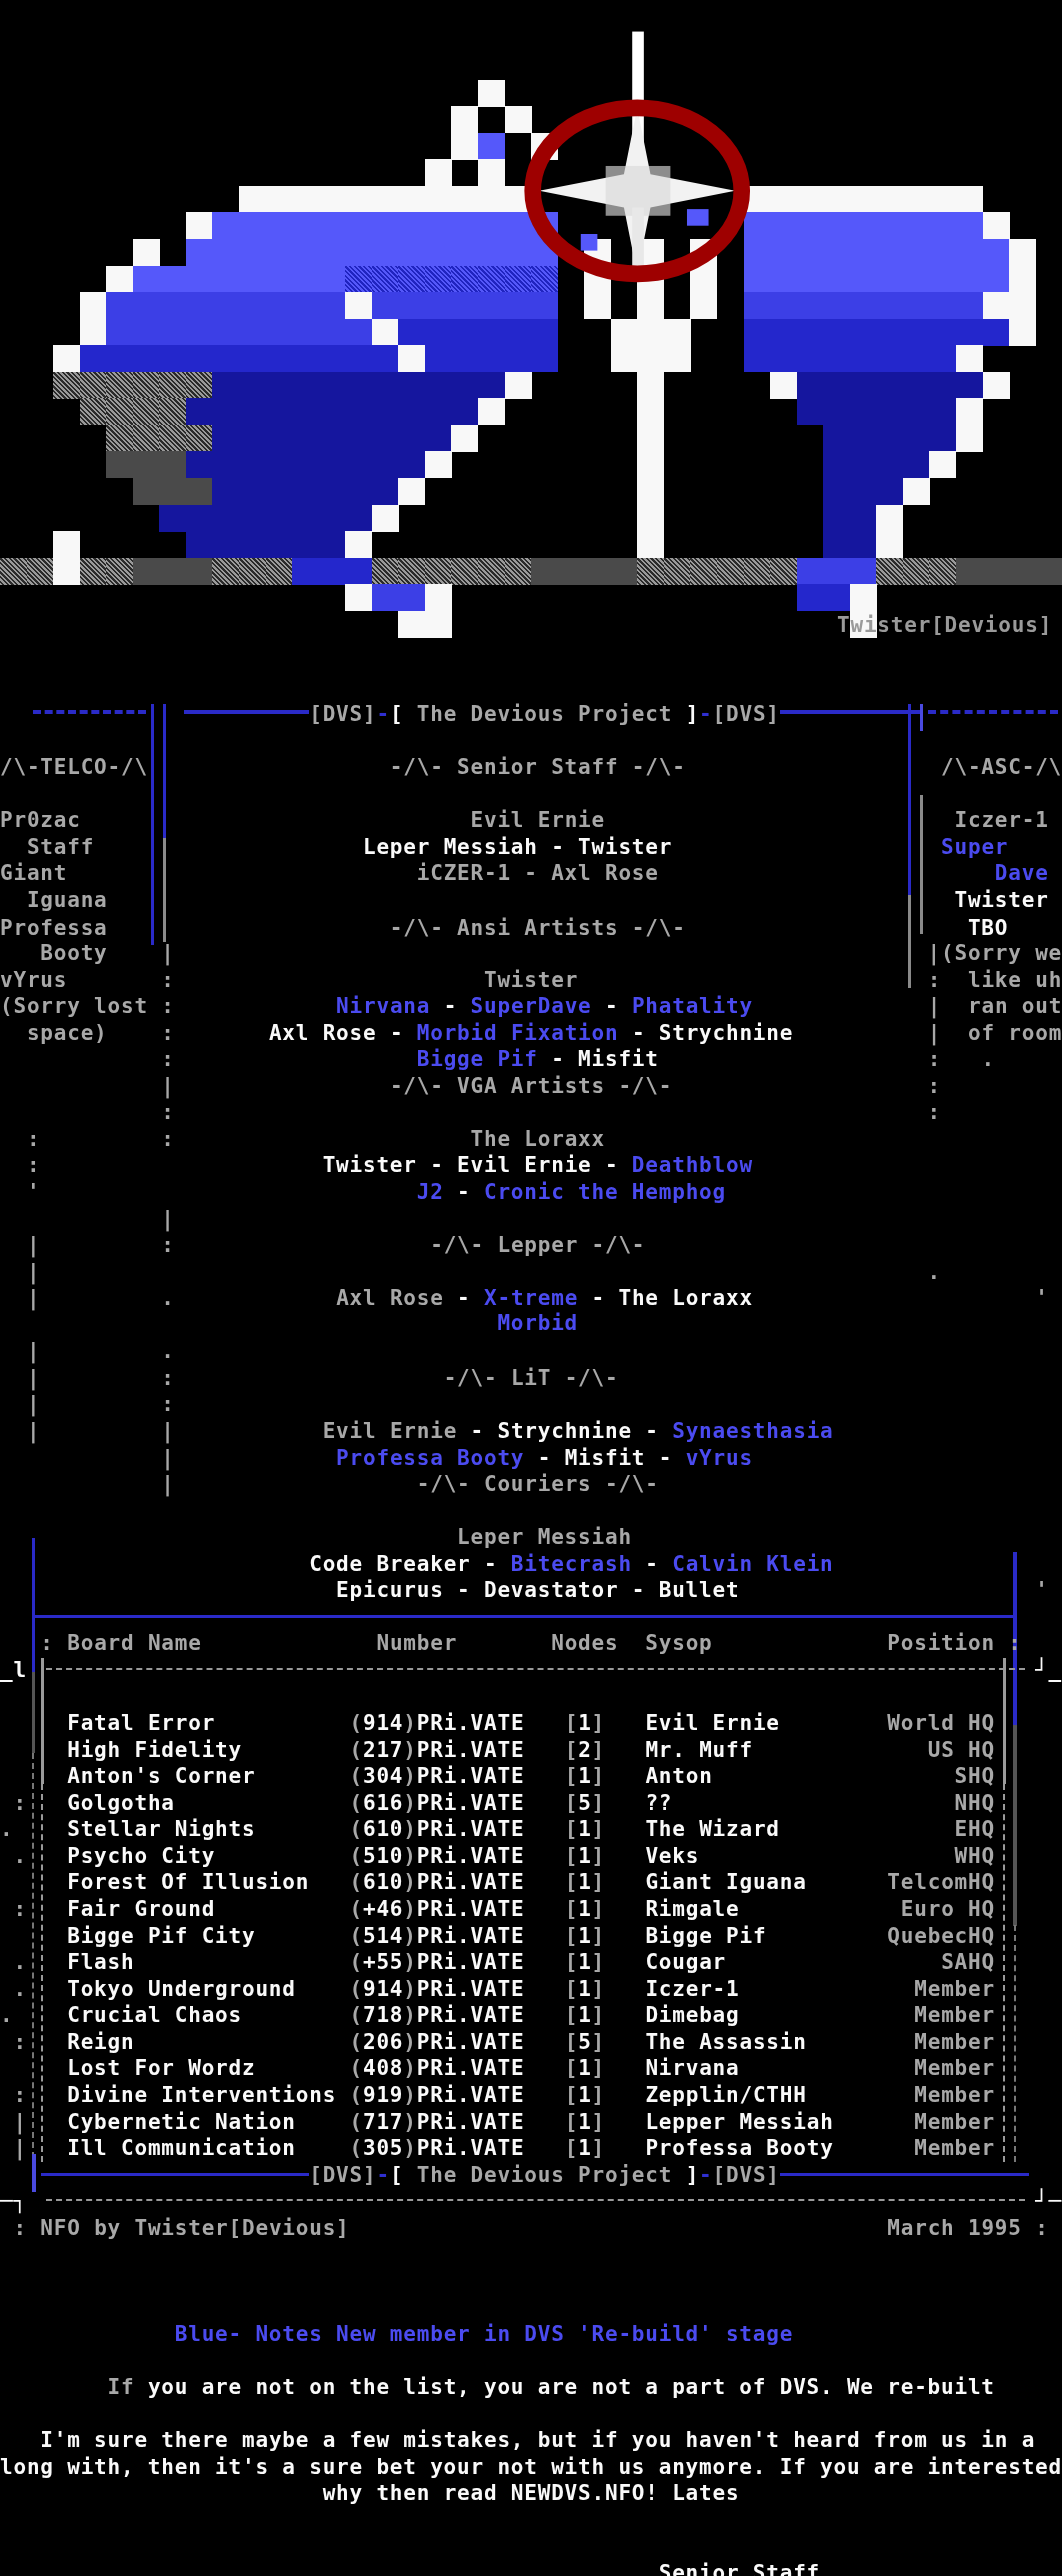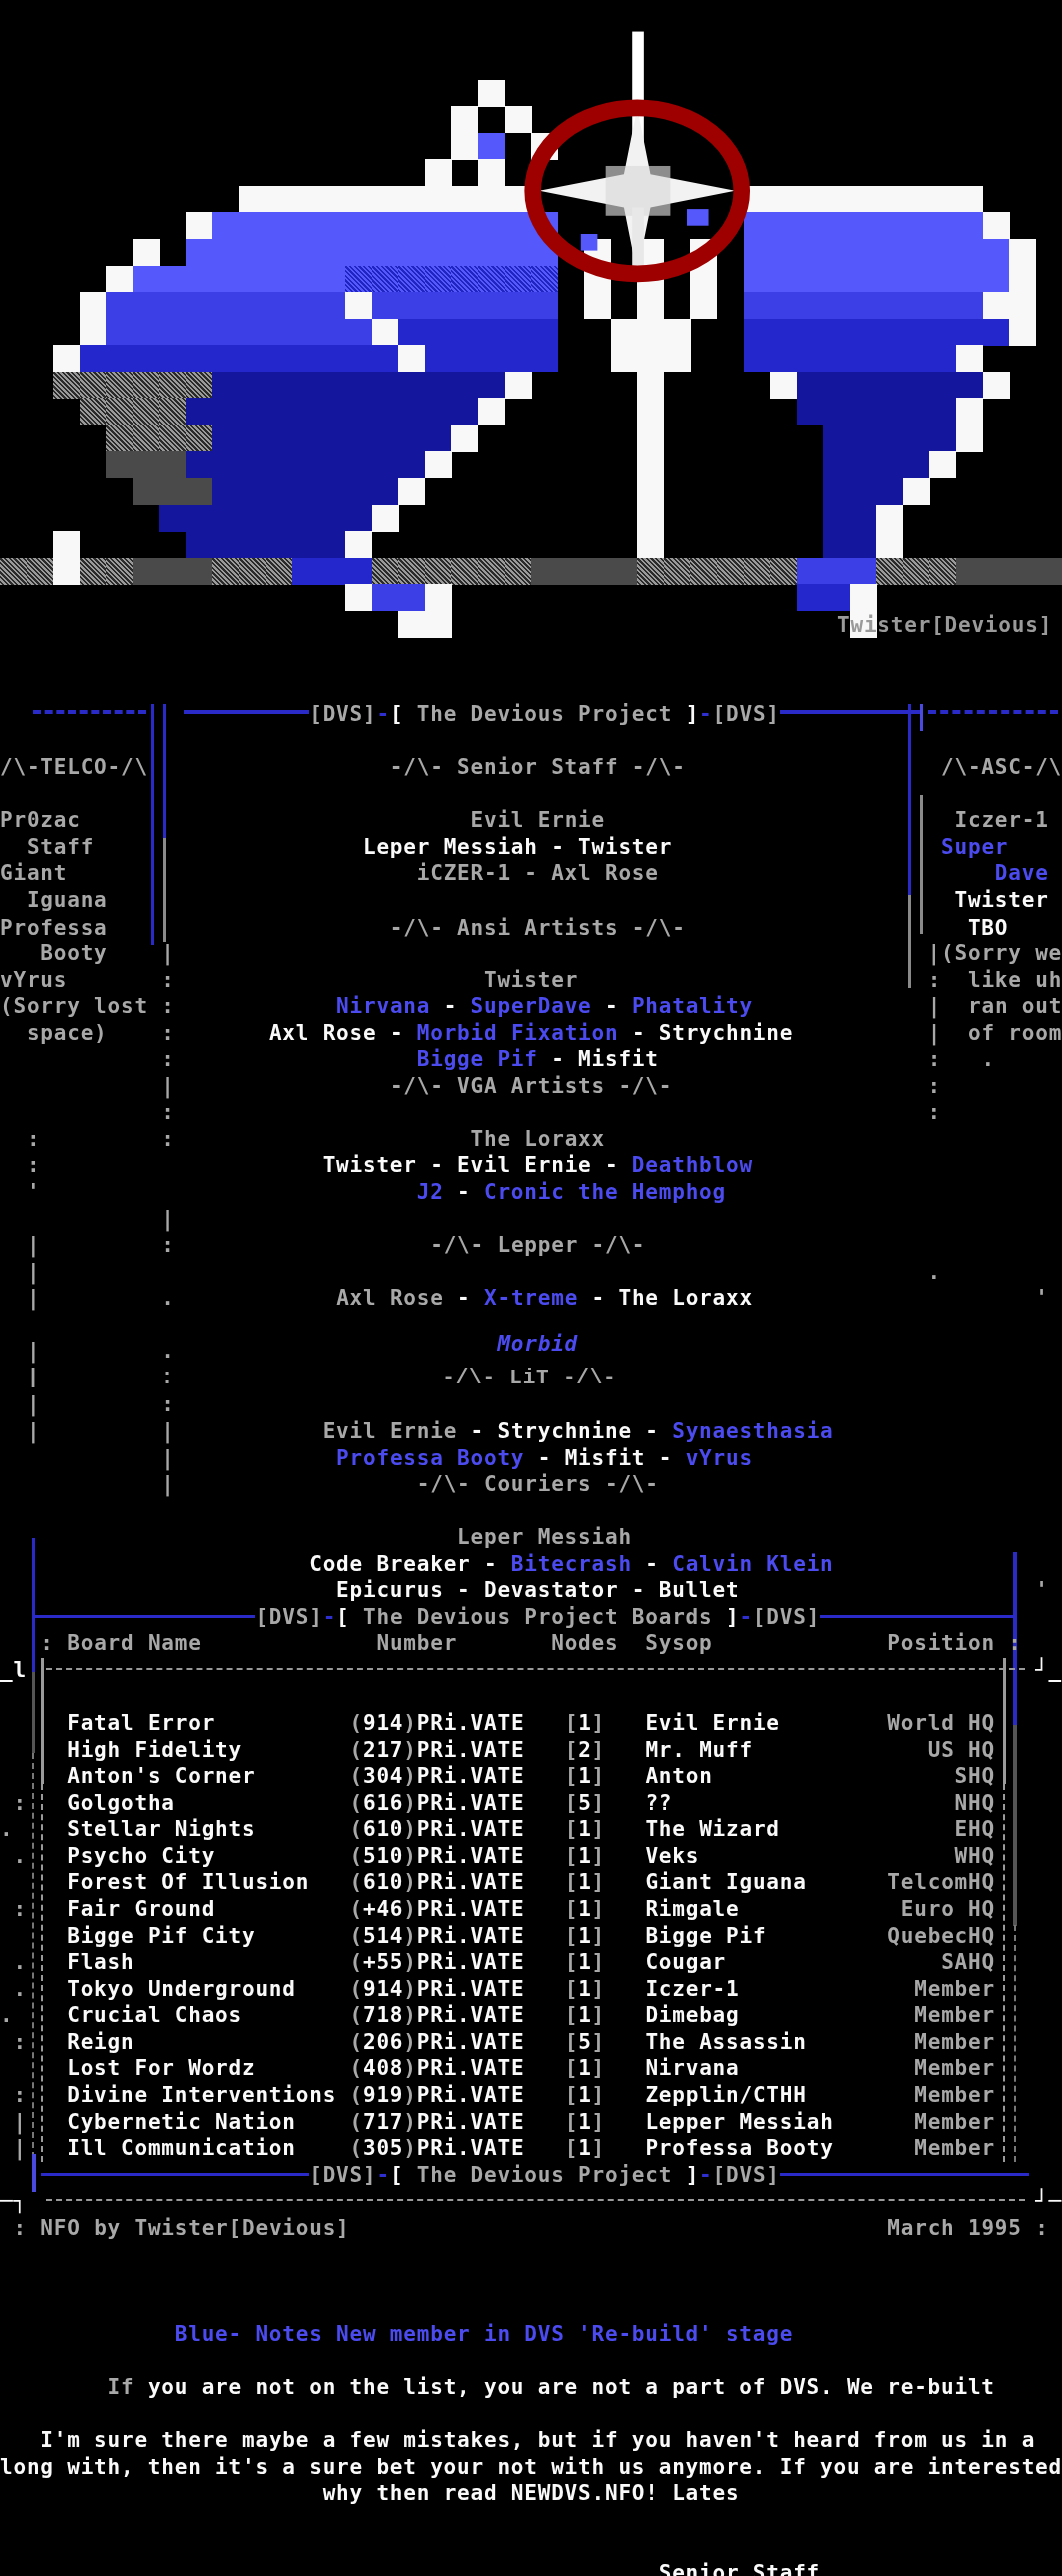--- a/index.html
+++ b/index.html
@@ -476,44 +476,44 @@
       <div class="trow" style="top: 345px;"><span class="seg-S">            </span><span class="seg-G">:</span><span class="seg-S">                  </span><span class="seg-B">Bigge Pif</span><span class="seg-W"> - Misfit</span><span class="seg-S">                    </span><span class="seg-G">:</span><span class="seg-S">   </span><span class="seg-G">.</span></div>
       <div class="trow" style="top: 372px;"><span class="seg-S">            </span><span class="seg-G">|</span><span class="seg-S">                </span><span class="seg-G">-/\- VGA Artists -/\-</span><span class="seg-S">                   </span><span class="seg-G">:</span></div>
       <div class="trow" style="top: 398px;"><span class="seg-S">            </span><span class="seg-G">:</span><span class="seg-S">                                                        </span><span class="seg-G">:</span></div>
       <div class="trow" style="top: 425px;"><span class="seg-S">  </span><span class="seg-G">:</span><span class="seg-S">         </span><span class="seg-G">:</span><span class="seg-S">                      </span><span class="seg-G">The Loraxx</span></div>
       <div class="trow" style="top: 451px;"><span class="seg-S">  </span><span class="seg-G">:</span><span class="seg-S">                     </span><span class="seg-W">Twister - Evil Ernie - </span><span class="seg-B">Deathblow</span></div>
       <div class="trow" style="top: 478px;"><span class="seg-S">  </span><span class="seg-G">'</span><span class="seg-S">                            </span><span class="seg-B">J2</span><span class="seg-W"> - </span><span class="seg-B">Cronic the Hemphog</span></div>
       <div class="trow" style="top: 505px;"><span class="seg-S">            </span><span class="seg-G">|</span></div>
       <div class="trow" style="top: 531px;"><span class="seg-S">  </span><span class="seg-G">|</span><span class="seg-S">         </span><span class="seg-G">:</span><span class="seg-S">                   </span><span class="seg-G">-/\- Lepper -/\-</span></div>
       <div class="trow" style="top: 558px;"><span class="seg-S">  </span><span class="seg-G">|</span><span class="seg-S">                                                                  </span><span class="seg-G">.</span></div>
       <div class="trow" style="top: 584px;"><span class="seg-S">  </span><span class="seg-G">|</span><span class="seg-S">         </span><span class="seg-G">.</span><span class="seg-S">            </span><span class="seg-G">Axl Rose</span><span class="seg-W"> - </span><span class="seg-B">X-treme</span><span class="seg-W"> - The Loraxx</span><span class="seg-S">                     </span><span class="seg-G">'</span></div>
-      <div class="trow" style="top: 630px; font-style: italic;"><span class="seg-S">                                     </span><span class="seg-B">Morbid</span></div>
+      <div class="trow" style="top: 609px;"><span class="seg-S">                                     </span><span class="seg-B">Morbid</span></div>
       <div class="trow" style="top: 637px;"><span class="seg-S">  </span><span class="seg-G">|</span><span class="seg-S">         </span><span class="seg-G">.</span></div>
-      <div class="trow" style="top: 664px; font-family: Liberation Mono, monospace;"><span class="seg-S">  </span><span class="seg-G">|</span><span class="seg-S">         </span><span class="seg-G">:</span><span class="seg-S">                    </span><span class="seg-G">-/\- LiT -/\-</span></div>
+      <div class="trow" style="top: 664px;"><span class="seg-S">  </span><span class="seg-G">|</span><span class="seg-S">         </span><span class="seg-G">:</span><span class="seg-S">                    </span><span class="seg-G">-/\- LiT -/\-</span></div>
       <div class="trow" style="top: 690px;"><span class="seg-S">  </span><span class="seg-G">|</span><span class="seg-S">         </span><span class="seg-G">:</span></div>
       <div class="trow" style="top: 717px;"><span class="seg-S">  </span><span class="seg-G">|</span><span class="seg-S">         </span><span class="seg-G">|</span><span class="seg-S">           </span><span class="seg-G">Evil Ernie</span><span class="seg-W"> - Strychnine - </span><span class="seg-B">Synaesthasia</span></div>
       <div class="trow" style="top: 744px;"><span class="seg-S">            </span><span class="seg-G">|</span><span class="seg-S">            </span><span class="seg-B">Professa Booty</span><span class="seg-W"> - Misfit - </span><span class="seg-B">vYrus</span></div>
       <div class="trow" style="top: 770px;"><span class="seg-S">            </span><span class="seg-G">|</span><span class="seg-S">                  </span><span class="seg-G">-/\- Couriers -/\-</span></div>
       <div class="trow" style="top: 823px;"><span class="seg-S">                                  </span><span class="seg-G">Leper Messiah</span></div>
       <div class="trow" style="top: 850px;"><span class="seg-S">                       </span><span class="seg-W">Code Breaker - </span><span class="seg-B">Bitecrash</span><span class="seg-W"> - </span><span class="seg-B">Calvin Klein</span></div>
       <div class="trow" style="top: 876px;"><span class="seg-S">                         </span><span class="seg-W">Epicurus - Devastator - Bullet</span><span class="seg-S">                      </span><span class="seg-G">'</span></div>
       <div class="trow" style="top: 929px;"><span class="seg-S">   </span><span class="seg-G">:</span><span class="seg-S"> </span><span class="seg-G">Board Name</span><span class="seg-S">             </span><span class="seg-G">Number</span><span class="seg-S">       </span><span class="seg-G">Nodes</span><span class="seg-S">  </span><span class="seg-G">Sysop</span><span class="seg-S">             </span><span class="seg-G">Position</span><span class="seg-S"> </span><span class="seg-G">:</span></div>
       <div class="trow" style="top: 956px;"><span class="seg-W">_l</span><span class="seg-S">                                                                           </span><span class="seg-W">┘_</span></div>
       <div class="trow" style="top: 1487px;"><span class="seg-W">─┐</span><span class="seg-S">                                                                           </span><span class="seg-W">┘─</span></div>
       <div class="trow" style="top: 1514px;"><span class="seg-S"> </span><span class="seg-G">:</span><span class="seg-S"> </span><span class="seg-G">NFO by Twister[Devious]</span><span class="seg-S">                                        </span><span class="seg-G">March 1995</span><span class="seg-S"> </span><span class="seg-G">:</span></div>
       <div class="trow" style="top: 1593px;"><span class="seg-S">             </span></div>
       <div class="trow" style="top: 1620px;"><span class="seg-S">             </span><span class="seg-B">Blue- Notes New member in DVS 'Re-build' stage</span></div>
       <div class="trow" style="top: 1673px;"><span class="seg-S">        </span><span class="seg-G">If</span><span class="seg-W"> you are not on the list, you are not a part of DVS. We re-built</span></div>
       <div class="trow" style="top: 1700px;"><span class="seg-S">     </span></div>
       <div class="trow" style="top: 1726px;"><span class="seg-S">   </span><span class="seg-W">I'm sure there maybe a few mistakes, but if you haven't heard from us in a</span></div>
       <div class="trow" style="top: 1753px;"><span class="seg-W">long with, then it's a sure bet your not with us anymore. If you are interested</span></div>
       <div class="trow" style="top: 1779px;"><span class="seg-S">                        </span><span class="seg-W">why then read NEWDVS.NFO! Lates</span></div>
       <div class="trow" style="top: 1859px;"><span class="seg-S">                                                 </span><span class="seg-W">Senior Staff</span></div>
       <div class="trow" style="top: 0px;"><span class="seg-S">                       </span><span class="tbg"><span class="seg-G">[DVS]</span><span class="seg-F">-</span><span class="seg-W">[</span><span class="seg-G"> The Devious Project </span><span class="seg-W">]</span><span class="seg-F">-</span><span class="seg-G">[DVS]</span></span></div>
-      <div class="trow" style="top: 903px;"><span class="seg-S">                   </span><span class="tbg"><span class="seg-G">[DVS]</span><span class="seg-F">-</span><span class="seg-W">[</span><span class="seg-G"> The Devious Project Boards </span><span class="seg-W">]</span><span class="seg-F">-</span><span class="seg-G">[DVS]</span></span></div>
+      <div class="trow" style="top: 903px;"><span class="seg-S">                   </span></div>
       <div class="trow" style="top: 1461px;"><span class="seg-S">                       </span><span class="tbg"><span class="seg-G">[DVS]</span><span class="seg-F">-</span><span class="seg-W">[</span><span class="seg-G"> The Devious Project </span><span class="seg-W">]</span><span class="seg-F">-</span><span class="seg-G">[DVS]</span></span></div>
       <div class="trow" style="top: 1009px;"><span class="seg-G">     </span><span class="seg-W">Fatal Error          </span><span class="seg-G">(</span><span class="seg-W">914</span><span class="seg-G">)</span><span class="seg-W">PRi.VATE</span><span class="seg-S">   </span><span class="seg-G">[</span><span class="seg-W">1</span><span class="seg-G">]</span><span class="seg-S">   </span><span class="seg-W">Evil Ernie        </span><span class="seg-G">World HQ</span></div>
       <div class="trow" style="top: 1036px;"><span class="seg-G">     </span><span class="seg-W">High Fidelity        </span><span class="seg-G">(</span><span class="seg-W">217</span><span class="seg-G">)</span><span class="seg-W">PRi.VATE</span><span class="seg-S">   </span><span class="seg-G">[</span><span class="seg-W">2</span><span class="seg-G">]</span><span class="seg-S">   </span><span class="seg-W">Mr. Muff          </span><span class="seg-G">   US HQ</span></div>
       <div class="trow" style="top: 1062px;"><span class="seg-G">     </span><span class="seg-W">Anton's Corner       </span><span class="seg-G">(</span><span class="seg-W">304</span><span class="seg-G">)</span><span class="seg-W">PRi.VATE</span><span class="seg-S">   </span><span class="seg-G">[</span><span class="seg-W">1</span><span class="seg-G">]</span><span class="seg-S">   </span><span class="seg-W">Anton             </span><span class="seg-G">     SHQ</span></div>
       <div class="trow" style="top: 1089px;"><span class="seg-G"> :   </span><span class="seg-W">Golgotha             </span><span class="seg-G">(</span><span class="seg-W">616</span><span class="seg-G">)</span><span class="seg-W">PRi.VATE</span><span class="seg-S">   </span><span class="seg-G">[</span><span class="seg-W">5</span><span class="seg-G">]</span><span class="seg-S">   </span><span class="seg-W">??                </span><span class="seg-G">     NHQ</span></div>
       <div class="trow" style="top: 1115px;"><span class="seg-G">.    </span><span class="seg-W">Stellar Nights       </span><span class="seg-G">(</span><span class="seg-W">610</span><span class="seg-G">)</span><span class="seg-W">PRi.VATE</span><span class="seg-S">   </span><span class="seg-G">[</span><span class="seg-W">1</span><span class="seg-G">]</span><span class="seg-S">   </span><span class="seg-W">The Wizard        </span><span class="seg-G">     EHQ</span></div>
       <div class="trow" style="top: 1142px;"><span class="seg-G"> .   </span><span class="seg-W">Psycho City          </span><span class="seg-G">(</span><span class="seg-W">510</span><span class="seg-G">)</span><span class="seg-W">PRi.VATE</span><span class="seg-S">   </span><span class="seg-G">[</span><span class="seg-W">1</span><span class="seg-G">]</span><span class="seg-S">   </span><span class="seg-W">Veks              </span><span class="seg-G">     WHQ</span></div>
       <div class="trow" style="top: 1168px;"><span class="seg-G">     </span><span class="seg-W">Forest Of Illusion   </span><span class="seg-G">(</span><span class="seg-W">610</span><span class="seg-G">)</span><span class="seg-W">PRi.VATE</span><span class="seg-S">   </span><span class="seg-G">[</span><span class="seg-W">1</span><span class="seg-G">]</span><span class="seg-S">   </span><span class="seg-W">Giant Iguana      </span><span class="seg-G">TelcomHQ</span></div>
       <div class="trow" style="top: 1195px;"><span class="seg-G"> :   </span><span class="seg-W">Fair Ground          </span><span class="seg-G">(</span><span class="seg-W">+46</span><span class="seg-G">)</span><span class="seg-W">PRi.VATE</span><span class="seg-S">   </span><span class="seg-G">[</span><span class="seg-W">1</span><span class="seg-G">]</span><span class="seg-S">   </span><span class="seg-W">Rimgale           </span><span class="seg-G"> Euro HQ</span></div>
       <div class="trow" style="top: 1222px;"><span class="seg-G">     </span><span class="seg-W">Bigge Pif City       </span><span class="seg-G">(</span><span class="seg-W">514</span><span class="seg-G">)</span><span class="seg-W">PRi.VATE</span><span class="seg-S">   </span><span class="seg-G">[</span><span class="seg-W">1</span><span class="seg-G">]</span><span class="seg-S">   </span><span class="seg-W">Bigge Pif         </span><span class="seg-G">QuebecHQ</span></div>

